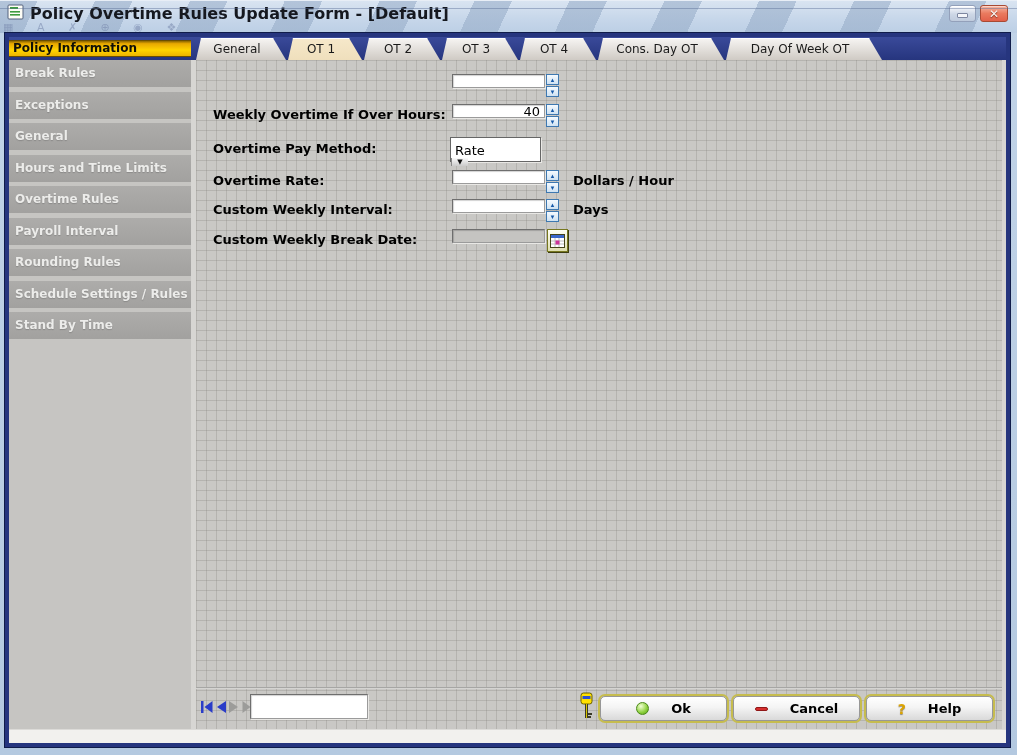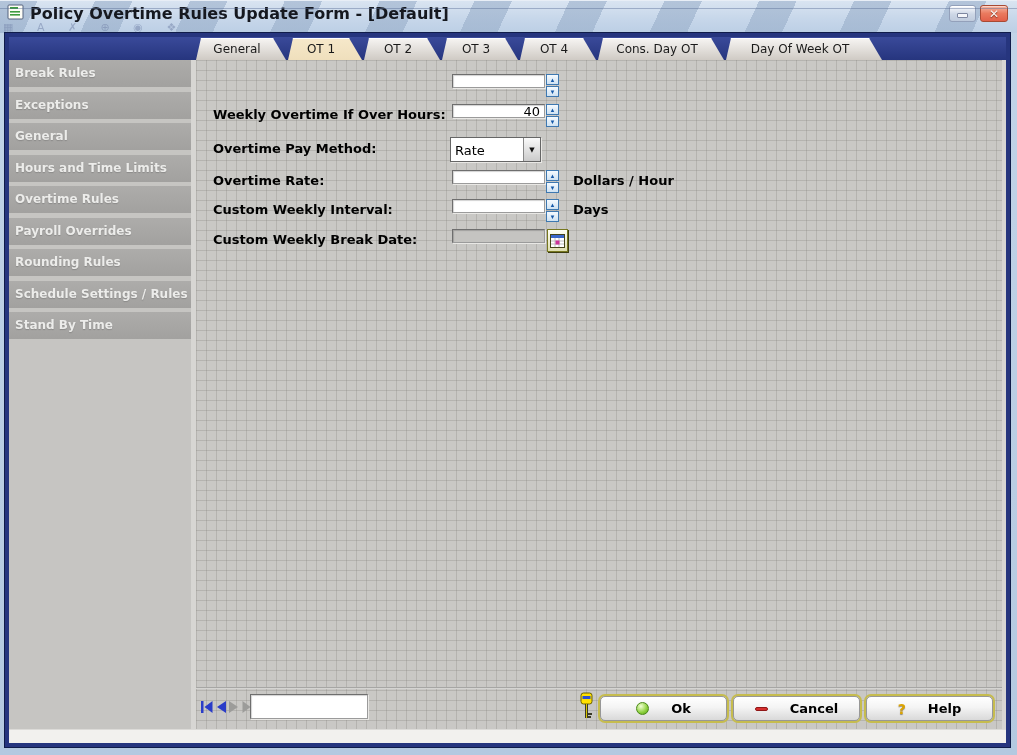--- a/index.html
+++ b/index.html
@@ -62,21 +62,21 @@
   .lbl{position:absolute;font-size:13px;font-weight:bold;color:#000;line-height:22px;white-space:nowrap;}
   .inp{position:absolute;height:14px;background:#fff;border:1px solid #6e6e6e;border-bottom-color:#9b9b9b;border-right-color:#9b9b9b;
     box-shadow:inset 1px 1px 1px rgba(0,0,0,.18), 1px 1px 0 #e9e8e5;
     font-family:"DejaVu Sans","Liberation Sans",sans-serif;font-size:13px;color:#000;padding:0 4px;outline:none;}
   .inp.num{text-align:right;}
   .inp.disabled{background:#c5c4c1;}
   .spin{position:absolute;width:13px;height:23px;display:flex;flex-direction:column;gap:1px;}
   .spin-btn{width:13px;height:11px;padding:0;border:1px solid #3e78b0;
     background:linear-gradient(#f5faff,#cfe2f2);color:#1558a8;font-size:6px;line-height:8px;text-align:center;cursor:default;}
   .combo{position:absolute;width:91px;height:25px;background:#fff;border:1px solid #666;display:flex;
-    box-shadow:1px 1px 0 #e9e8e5;}
+    box-shadow:1px 1px 0 #e9e8e5;flex-direction:column;}
   .combo-val{flex:1;font-size:13px;color:#000;padding:5px 0 0 4px;}
   .combo-btn{width:17px;border-left:1px solid #888;background:linear-gradient(#fafafa,#cbcbcb);
     display:flex;align-items:center;justify-content:center;font-size:7px;color:#111;cursor:default;}
   .cal-btn{position:absolute;width:21px;height:23px;background:linear-gradient(#fffff4,#dedeb0);
     border:1px solid #77771e;box-shadow:1px 1px 0 #3c3c10;display:flex;align-items:center;justify-content:center;cursor:default;}
   .hdiv{position:absolute;left:0;top:627px;width:806px;height:2px;background:linear-gradient(#8f8f8d,#ecebe8);}
   .navgrp{position:absolute;left:4px;top:640px;display:flex;gap:1px;align-items:center;}
   .pill{position:absolute;top:636px;width:127px;height:25px;border-radius:5px;
     background:linear-gradient(#ffffff,#f4f4f4 45%,#d9d9d9);
     border:1px solid #979797;box-shadow:0 0 0 2px #c6bc4e, inset 0 1px 0 #fff;
@@ -108,27 +108,28 @@
     </div>
   </div>
 
   <div class="ghost">▦ A ✗ ⊕ ◉ ❖</div>
 
   <div class="dialog">
     <div class="interior">
 
       <div class="navy-band"></div>
 
+      <div class="sb-header">Policy Information</div>
       <div class="sb-items">
         <div class="sb-item">Break Rules</div>
         <div class="sb-item">Exceptions</div>
         <div class="sb-item">General</div>
         <div class="sb-item">Hours and Time Limits</div>
         <div class="sb-item">Overtime Rules</div>
-        <div class="sb-item">Payroll Overrides</div>
+        <div class="sb-item">Payroll Interval</div>
         <div class="sb-item">Rounding Rules</div>
         <div class="sb-item">Schedule Settings / Rules</div>
         <div class="sb-item">Stand By Time</div>
       </div>
       <div class="divider-v"></div>
 
       <div class="tabs">
         <div class="tab" style="width:90px">General</div>
         <div class="tab active" style="width:74px">OT 1</div>
         <div class="tab" style="width:76px">OT 2</div>

